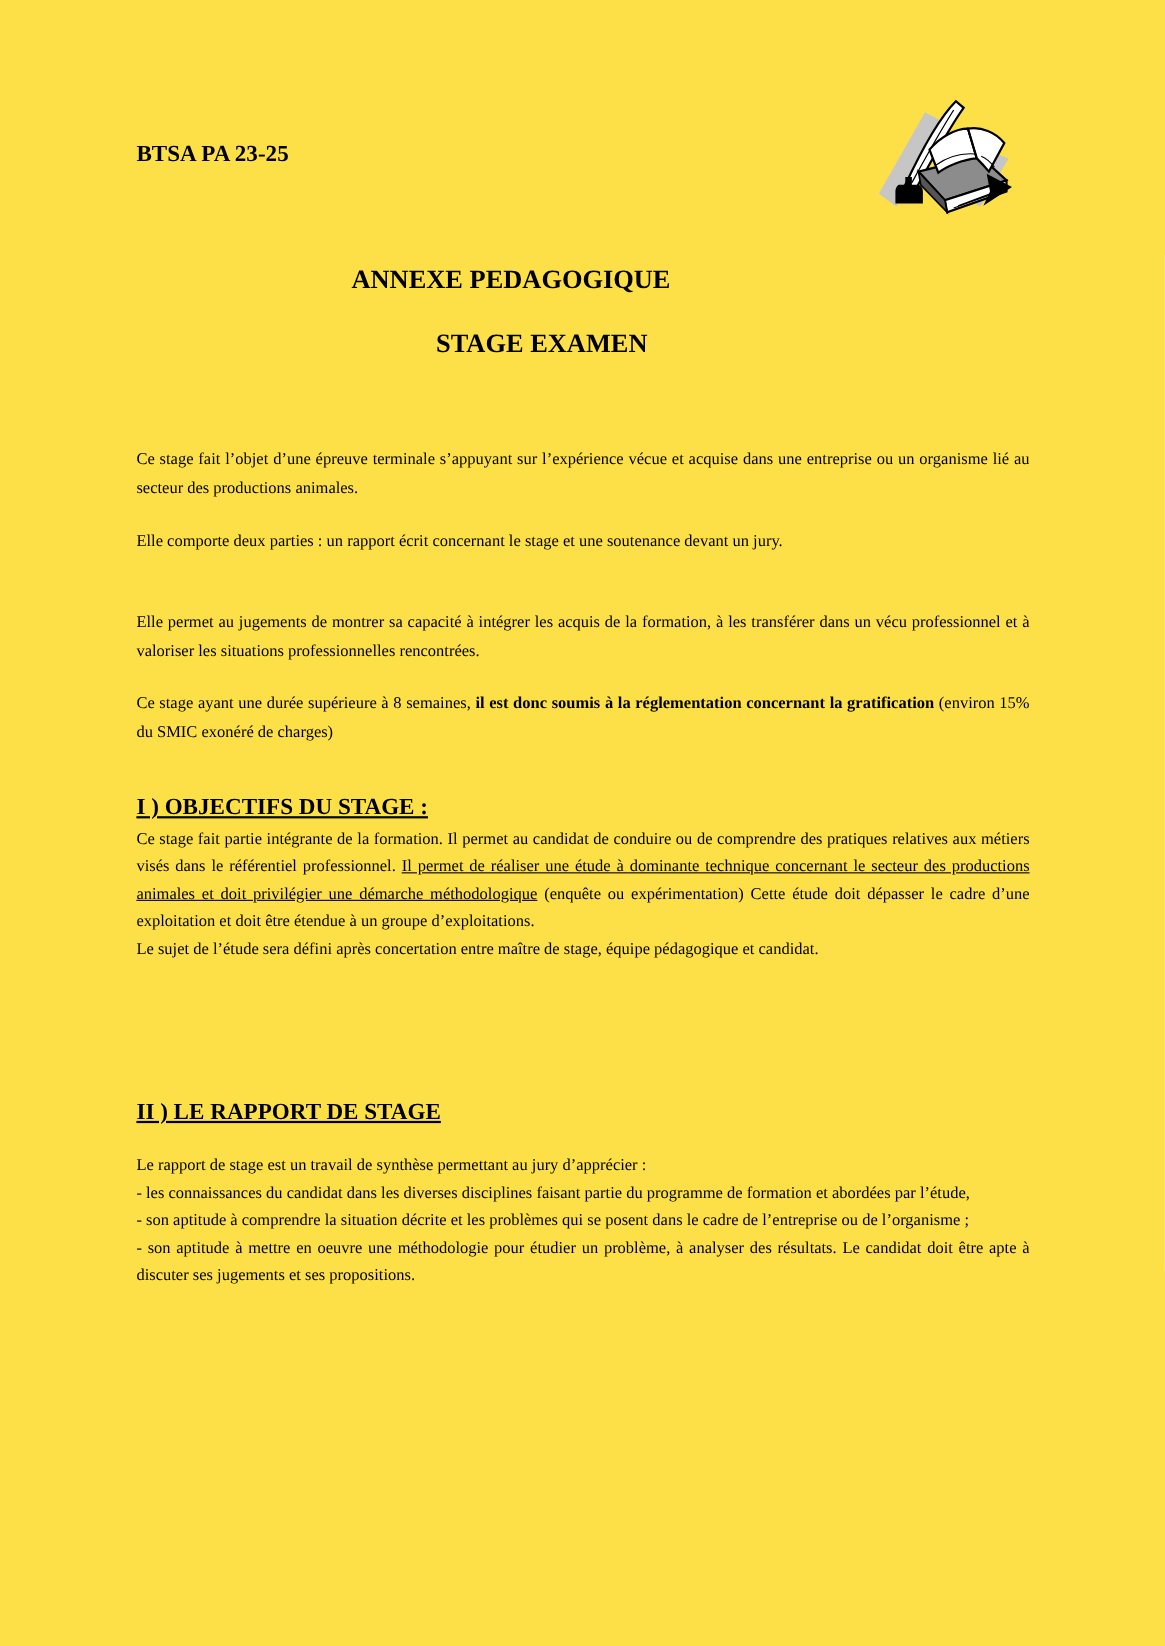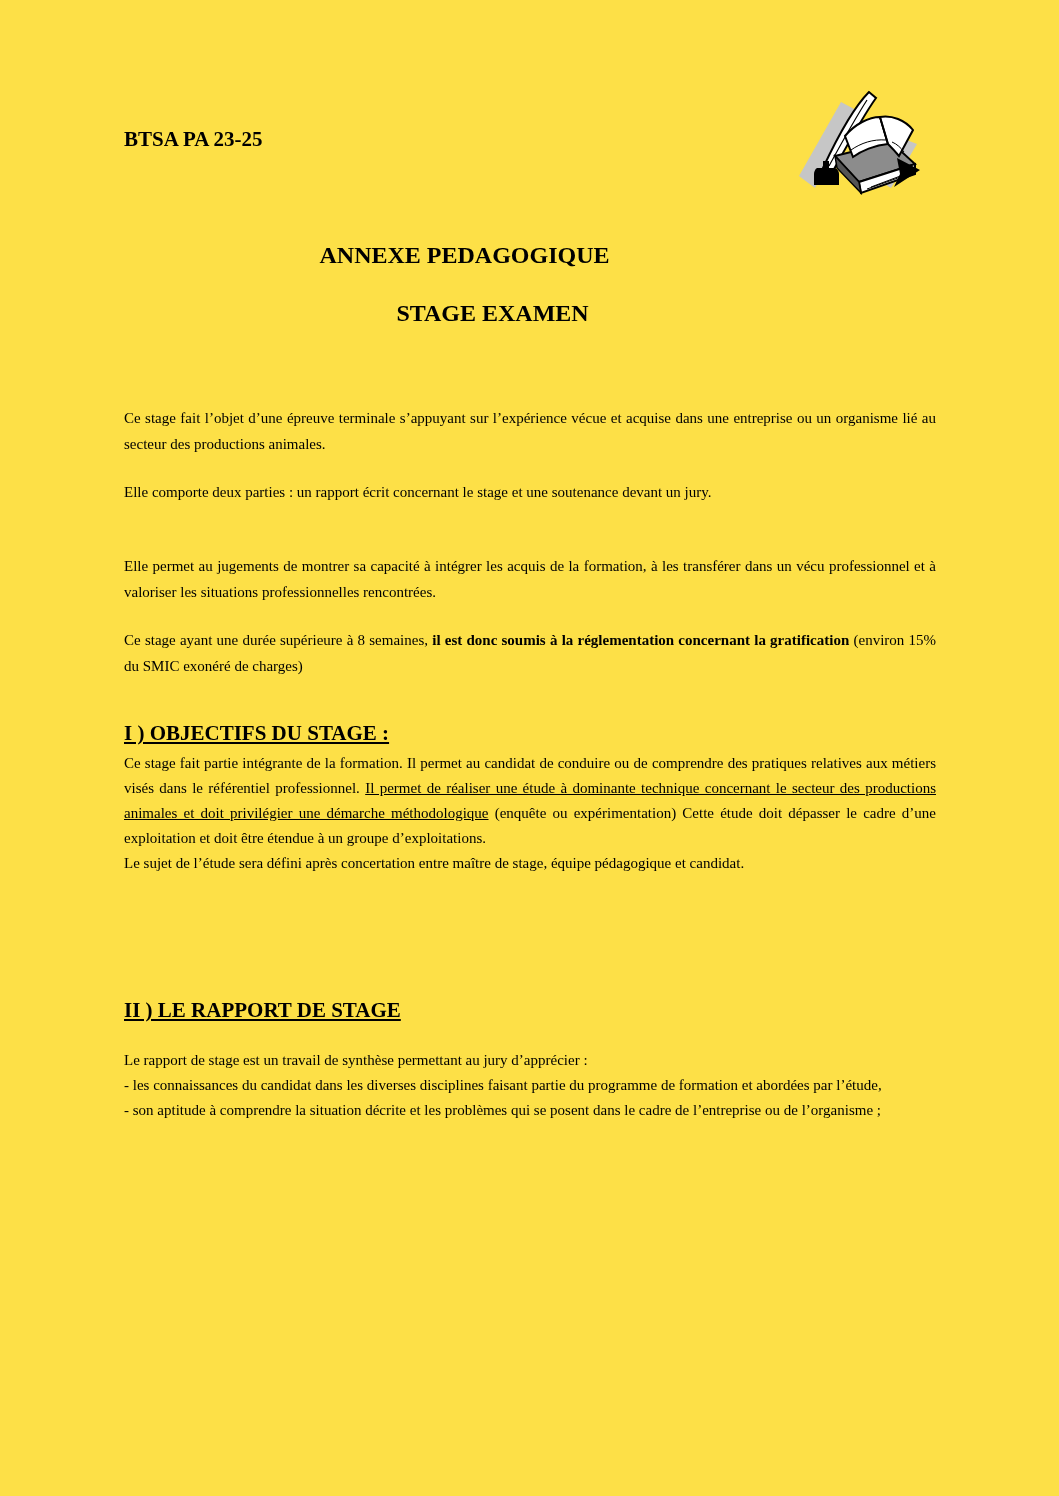--- a/index.html
+++ b/index.html
@@ -72,15 +72,16 @@
     <div class="body-text tight"><span>Ce stage fait partie intégrante de la formation. Il permet au candidat de conduire ou de comprendre des pratiques relatives aux métiers visés dans le référentiel professionnel. </span><span class="bold-underline">Il permet de réaliser une étude à dominante technique concernant le secteur des productions animales et doit privilégier une démarche méthodologique</span><span> (enquête ou expérimentation) Cette étude doit dépasser le cadre d’une exploitation et doit être étendue à un groupe d’exploitations.</span></div>
     <div class="body-text tight">Le sujet de l’étude sera défini après concertation entre maître de stage, équipe pédagogique et candidat.</div>
   </div>
 
   <div class="abs col sec-heading" style="top:997px;">II ) LE RAPPORT DE STAGE</div>
 
   <div class="abs col" style="top:1048px;">
     <div class="body-text tight">Le rapport de stage est un travail de synthèse permettant au jury d’apprécier :</div>
     <div class="body-text tight">- les connaissances du candidat dans les diverses disciplines faisant partie du programme de formation et abordées par l’étude,</div>
     <div class="body-text tight">- son aptitude à comprendre la situation décrite et les problèmes qui se posent dans le cadre de l’entreprise ou de l’organisme ;</div>
+    <div class="body-text tight">- son aptitude à mettre en oeuvre une méthodologie pour étudier un problème, à analyser des résultats. Le candidat doit être apte à discuter ses jugements et ses propositions.</div>
   </div>
 
 </div>
 
 </body></html>

